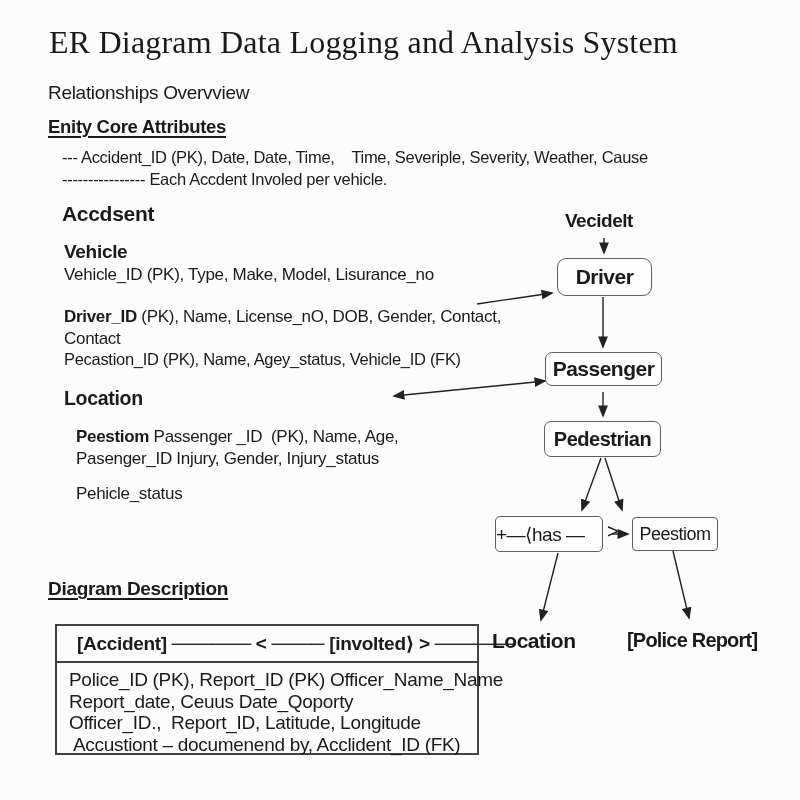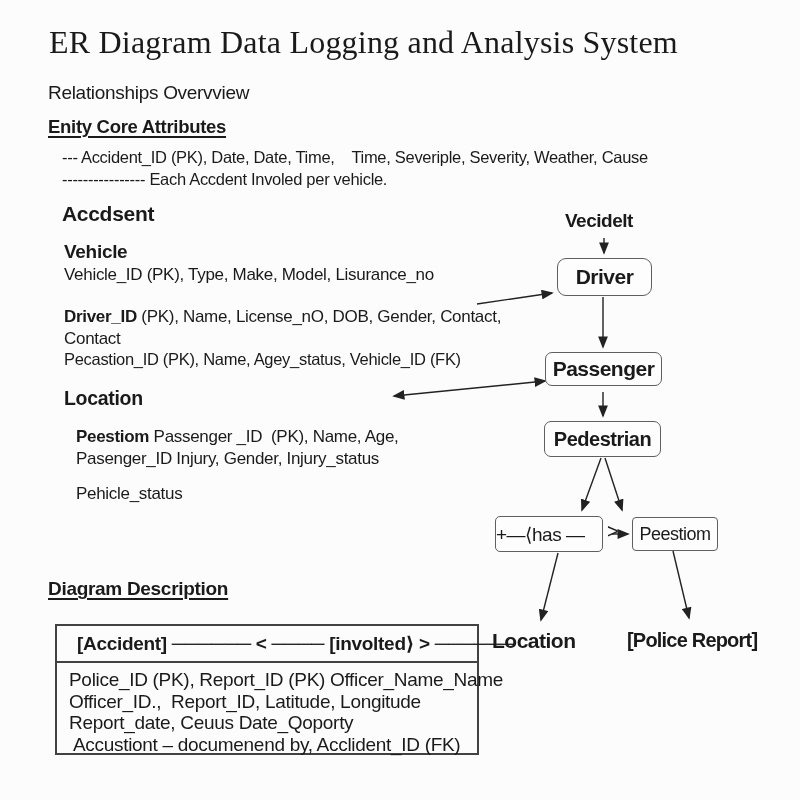--- a/index.html
+++ b/index.html
@@ -120,22 +120,22 @@
 <div class="abs ped-l1 pre"><span class="b">Peestiom</span><span> Passenger _ID  (PK), Name, Age,</span></div>
 <div class="abs ped-l2">Pasenger_ID Injury, Gender, Injury_status</div>
 <div class="abs ped-l3">Pehicle_status</div>
 
 <div class="abs h-diag">Diagram Description</div>
 
 <div class="abs desc-box">
   <div class="desc-header">[Accident] ────── &lt; ──── [involted⟩ &gt; ──────</div>
   <div class="desc-body">
     <div>Police_ID (PK), Report_ID (PK) Officer_Name_Name</div>
+    <div>Report_date, Ceuus Date_Qoporty</div>
     <div>Officer_ID.,  Report_ID, Latitude, Longitude</div>
-    <div>Report_date, Ceuus Date_Qoporty</div>
     <div> Accustiont – documenend by, Acclident_ID (FK)</div>
   </div>
 </div>
 
 <div class="abs lbl-vecidelt">Vecidelt</div>
 
 <div class="abs node box-driver">Driver</div>
 <div class="abs node box-passenger">Passenger</div>
 <div class="abs node box-pedestrian">Pedestrian</div>
 

